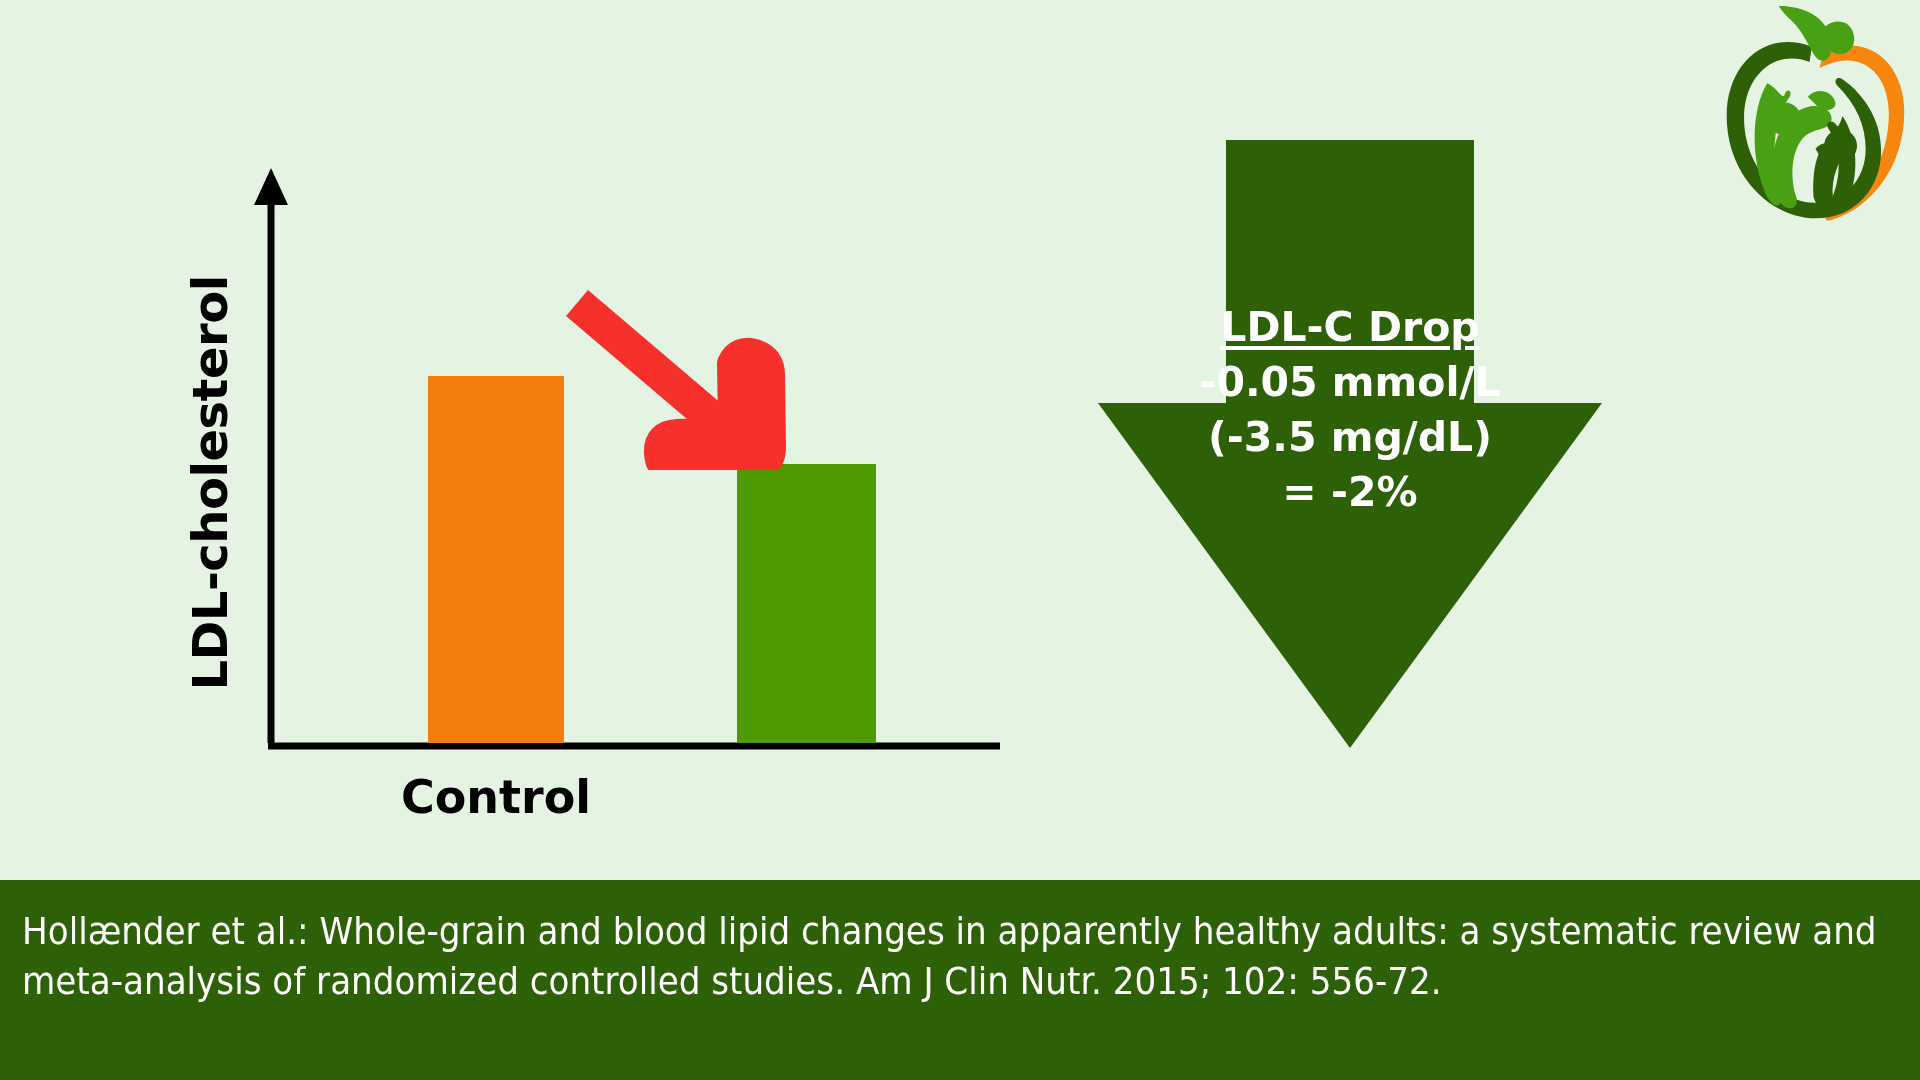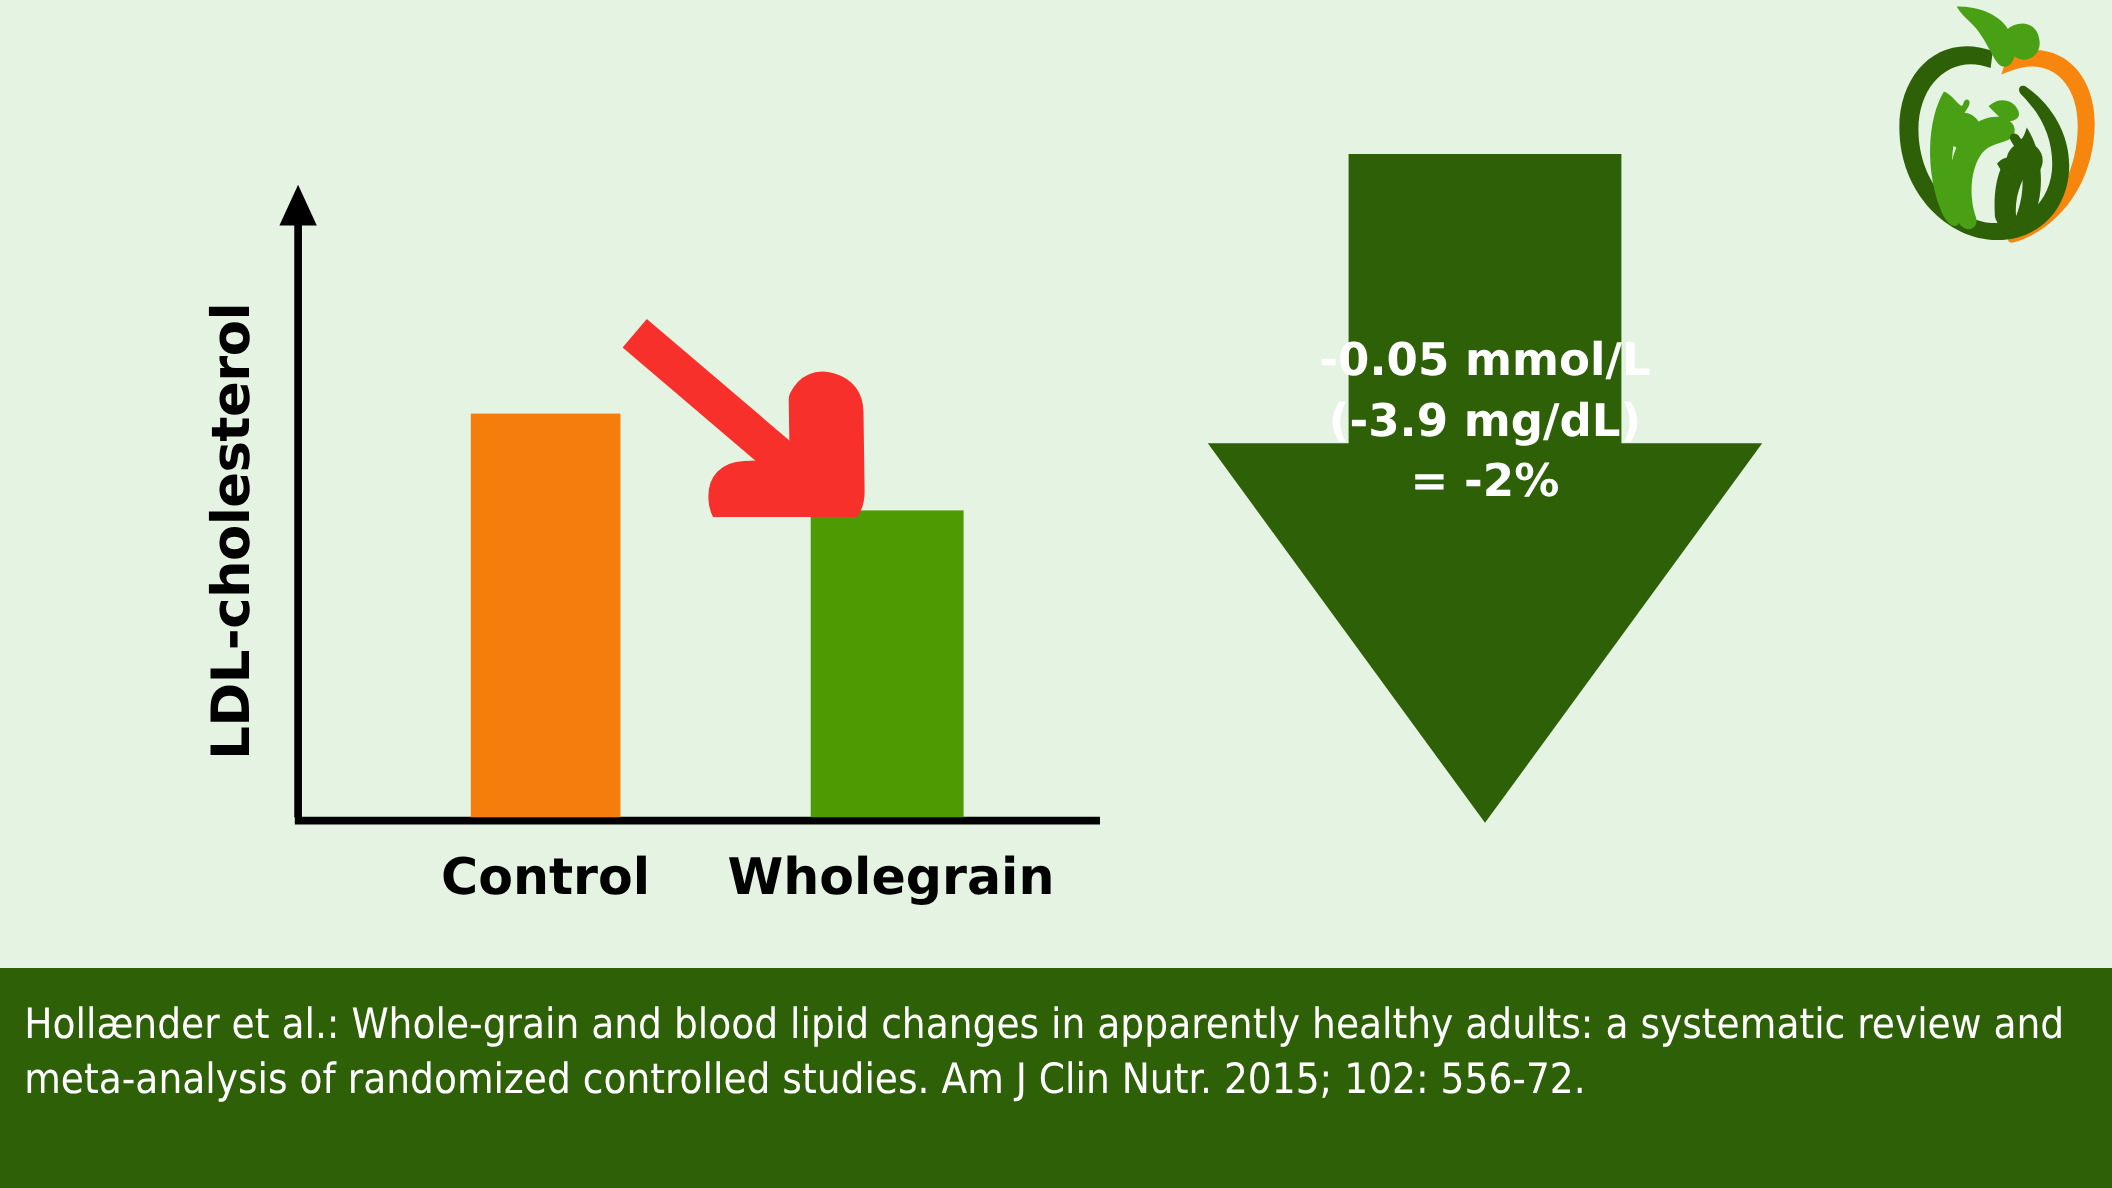--- a/index.html
+++ b/index.html
@@ -157,21 +157,20 @@
       <line x1="271" y1="196" x2="271" y2="743" stroke="#000000" stroke-width="7"></line>
       <polygon points="271,168 254,205 288,205" fill="#000000"></polygon>
 
       <line x1="268" y1="746" x2="1085" y2="746" stroke="#000000" stroke-width="7"></line>
     </svg>
 
     <div class="bar" id="bar-control"></div>
     <div class="bar" id="bar-wholegrain"></div>
 
     <div class="bar-tick-label" id="label-control">Control</div>
-    <div class="bar-tick-label" id="label-wholegrain">Wholegrain</div>
 
     <svg id="red-arrow-svg" width="300" height="200">
       <g fill="#f7302b">
         <path d="M 21 46 L 43 20 L 205 158 L 183 184 Z"></path>
         <path d="M 185 93
                  q 8 -16 25 -11 q 17 5 17 23
                  l 1 72
                  q 0 22 -22 22
                  l -73 3
                  q -20 1 -21 -19
@@ -179,22 +178,23 @@
                  l 54 -2 Z" stroke="#f7302b" stroke-width="26" stroke-linejoin="round"></path>
       </g>
     </svg>
   </div>
 
   <div id="callout">
     <svg id="callout-svg" width="520" height="620" viewBox="0 0 520 620">
       <polygon points="136,0 384,0 384,263 512,263 260,608 8,263 136,263" fill="#2e6007"></polygon>
     </svg>
     <div id="callout-text">
+      <span id="callout-heading">LDL-C Drop</span>
       <span class="callout-line">-0.05 mmol/L</span>
-      <span class="callout-line">(-3.9 mg/dL)</span>
+      <span class="callout-line">(-3.5 mg/dL)</span>
       <span class="callout-line">= -2%</span>
     </div>
   </div>
 
   <svg id="logo" viewBox="0 0 230 230">
 
     <path d="M 140 48
              C 186 30 222 62 222 112
              C 222 168 188 212 146 224
              C 140 226 138 220 144 217

